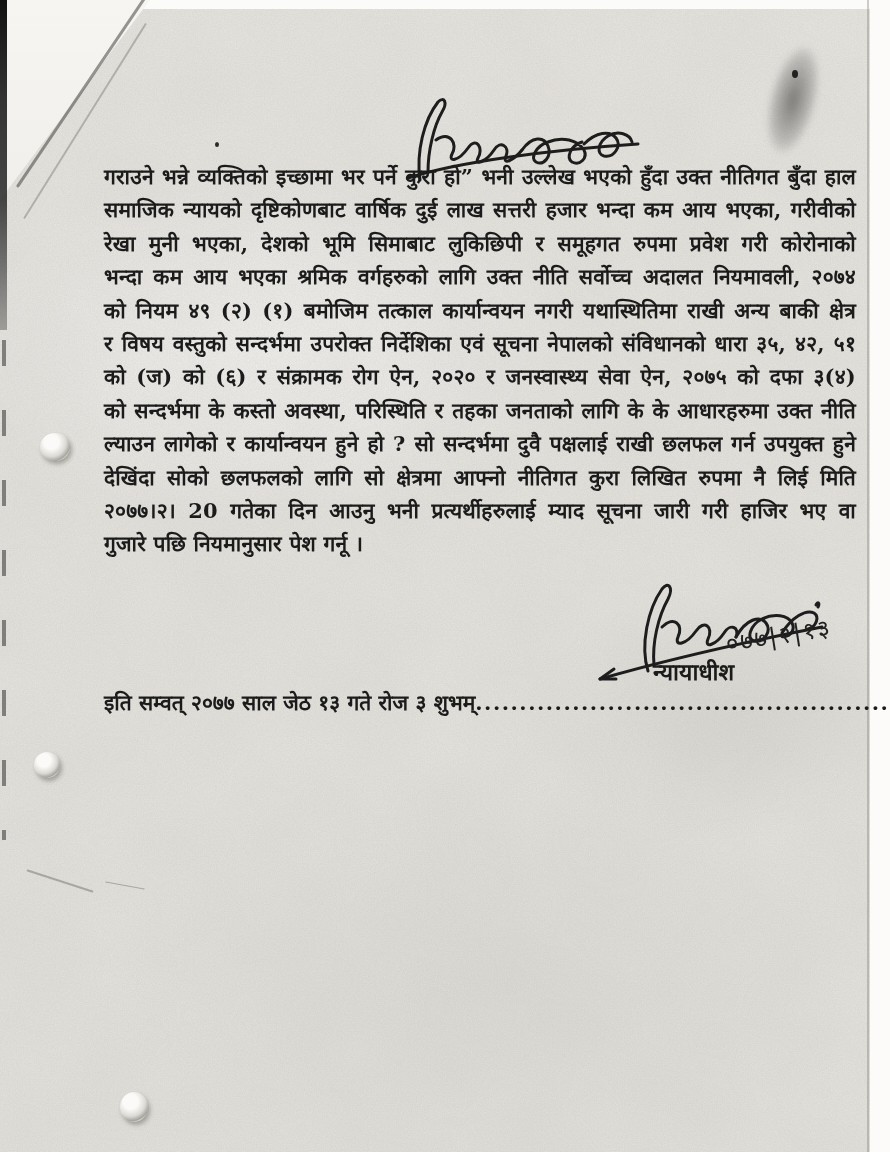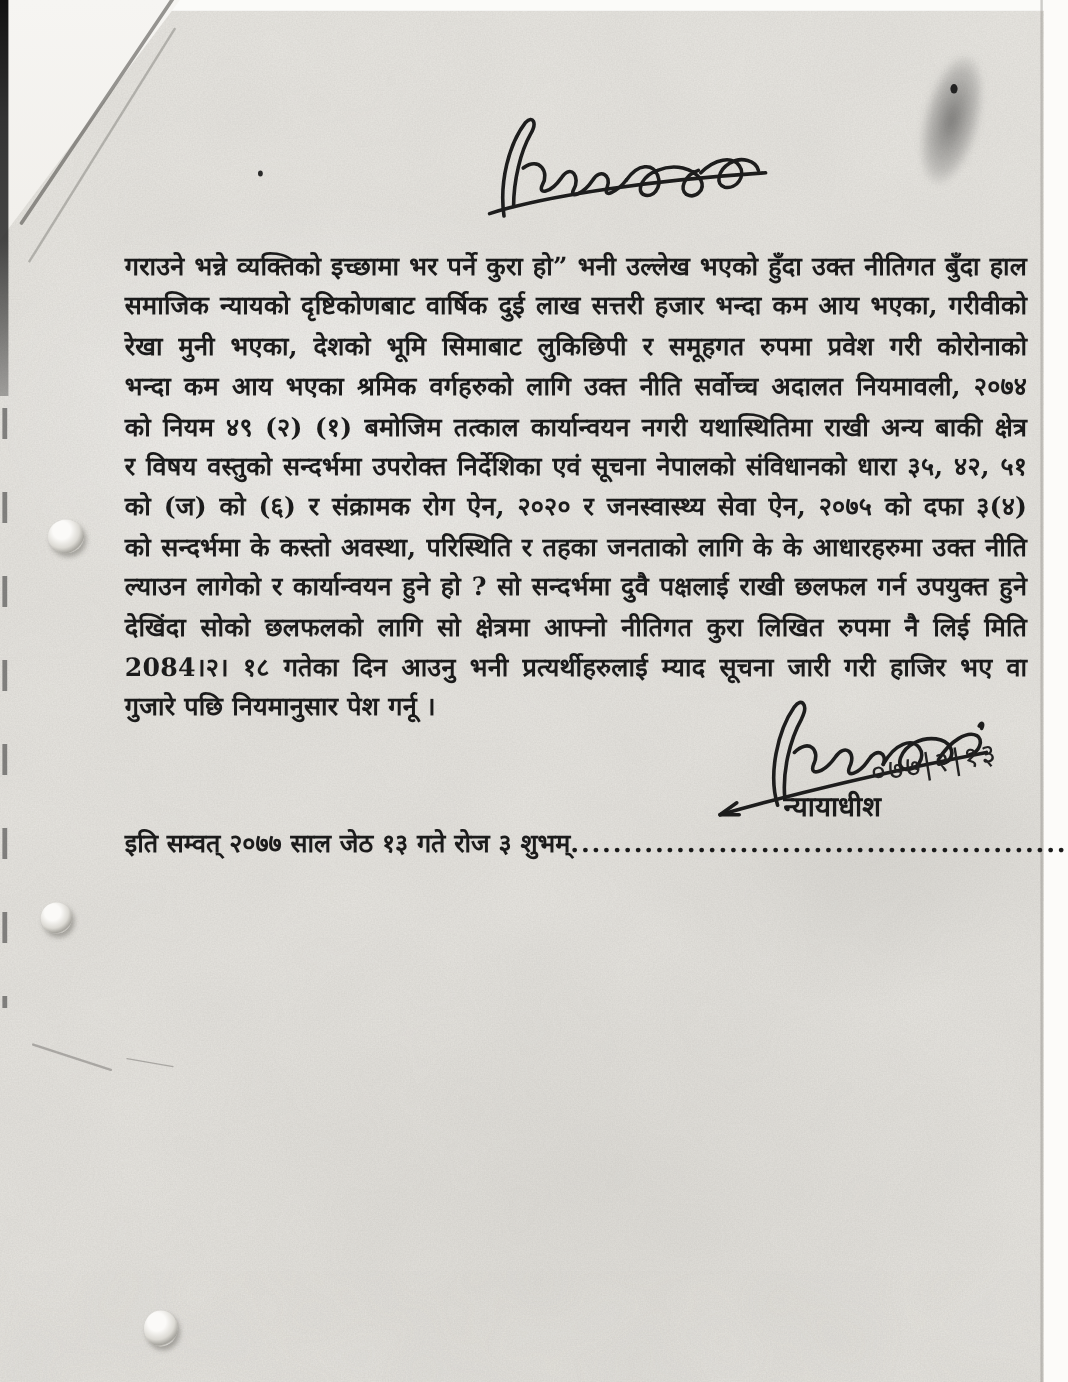--- a/index.html
+++ b/index.html
@@ -38,21 +38,21 @@
     box-shadow:2px 3px 4px rgba(90,88,82,.45);}
   .dimple.d1{left:40px;top:433px;width:30px;height:28px;}
   .dimple.d2{left:34px;top:752px;width:26px;height:26px;}
   .dimple.d3{left:120px;top:1092px;width:28px;height:30px;}
   .scratch{position:absolute;background:rgba(90,88,84,.4);border-radius:2px;}
   .s1{left:25px;top:880px;width:70px;height:2px;transform:rotate(18deg);}
   .s2{left:105px;top:885px;width:40px;height:1px;transform:rotate(10deg);}
   .speck{position:absolute;width:4px;height:5px;border-radius:50%;background:#2a2a2a;}
   
   .para{position:absolute;left:104px;top:160px;width:752px;font-size:21px;font-weight:700;
-    letter-spacing:.2px;margin-top:45px;}
+    letter-spacing:.2px;}
   .line{height:33.4px;line-height:33.4px;text-align:justify;text-align-last:justify;white-space:nowrap;
     text-rendering:optimizeLegibility;}
   .line.last{text-align-last:left;}
   
   .sig-top{position:absolute;left:398px;top:92px;}
   .sig-main{position:absolute;left:570px;top:575px;}
   .sig-date{position:absolute;left:725px;top:618px;font-size:24px;font-weight:400;
     transform:rotate(-9deg);letter-spacing:2px;color:#222;
     font-family:"DejaVu Sans","Liberation Sans",sans-serif;}
   .judge-title{position:absolute;left:653px;top:655px;font-size:23px;font-weight:700;text-align:right;}
@@ -109,21 +109,21 @@
     <div class="line">गराउने भन्ने व्यक्तिको इच्छामा भर पर्ने कुरा हो” भनी उल्लेख भएको हुँदा उक्त नीतिगत बुँदा हाल</div>
     <div class="line">समाजिक न्यायको दृष्टिकोणबाट वार्षिक दुई लाख सत्तरी हजार भन्दा कम आय भएका, गरीवीको</div>
     <div class="line">रेखा मुनी भएका, देशको भूमि सिमाबाट लुकिछिपी र समूहगत रुपमा प्रवेश गरी कोरोनाको</div>
     <div class="line">भन्दा कम आय भएका श्रमिक वर्गहरुको लागि उक्त नीति सर्वोच्च अदालत नियमावली, २०७४</div>
     <div class="line">को नियम ४९ (२) (१) बमोजिम तत्काल कार्यान्वयन नगरी यथास्थितिमा राखी अन्य बाकी क्षेत्र</div>
     <div class="line">र विषय वस्तुको सन्दर्भमा उपरोक्त निर्देशिका एवं सूचना नेपालको संविधानको धारा ३५, ४२, ५१</div>
     <div class="line">को (ज) को (६) र संक्रामक रोग ऐन, २०२० र जनस्वास्थ्य सेवा ऐन, २०७५ को दफा ३(४)</div>
     <div class="line">को सन्दर्भमा के कस्तो अवस्था, परिस्थिति र तहका जनताको लागि के के आधारहरुमा उक्त नीति</div>
     <div class="line">ल्याउन लागेको र कार्यान्वयन हुने हो ? सो सन्दर्भमा दुवै पक्षलाई राखी छलफल गर्न उपयुक्त हुने</div>
     <div class="line">देखिंदा सोको छलफलको लागि सो क्षेत्रमा आफ्नो नीतिगत कुरा लिखित रुपमा नै लिई मिति</div>
-    <div class="line">2084।२। १८ गतेका दिन आउनु भनी प्रत्यर्थीहरुलाई म्याद सूचना जारी गरी हाजिर भए वा</div>
+    <div class="line">२०७७।२। 20 गतेका दिन आउनु भनी प्रत्यर्थीहरुलाई म्याद सूचना जारी गरी हाजिर भए वा</div>
     <div class="line last">गुजारे पछि नियमानुसार पेश गर्नू ।</div>
   </div>
 
   <svg class="sig-main" width="280" height="110" viewBox="0 0 280 110">
     <g fill="none" stroke="#1d1d1d" stroke-width="3" stroke-linecap="round">
       <path d="M78,96 C70,70 78,34 92,14 C98,6 104,12 98,24 C88,42 82,68 84,90"></path>
       <path d="M92,52 C104,40 114,50 108,62 C104,72 116,70 126,56 C134,44 144,52 138,64 C134,74 146,70 154,58 C160,48 170,52 166,62"></path>
       <path d="M166,62 C176,44 190,40 196,48 C202,56 194,68 184,66 C176,64 180,50 192,44 C204,38 218,40 222,48 C226,56 218,64 212,60"></path>
       <path d="M212,58 C222,42 236,34 244,38 C250,42 246,52 238,54"></path>
       <path d="M246,30 C248,26 250,28 248,32"></path>

